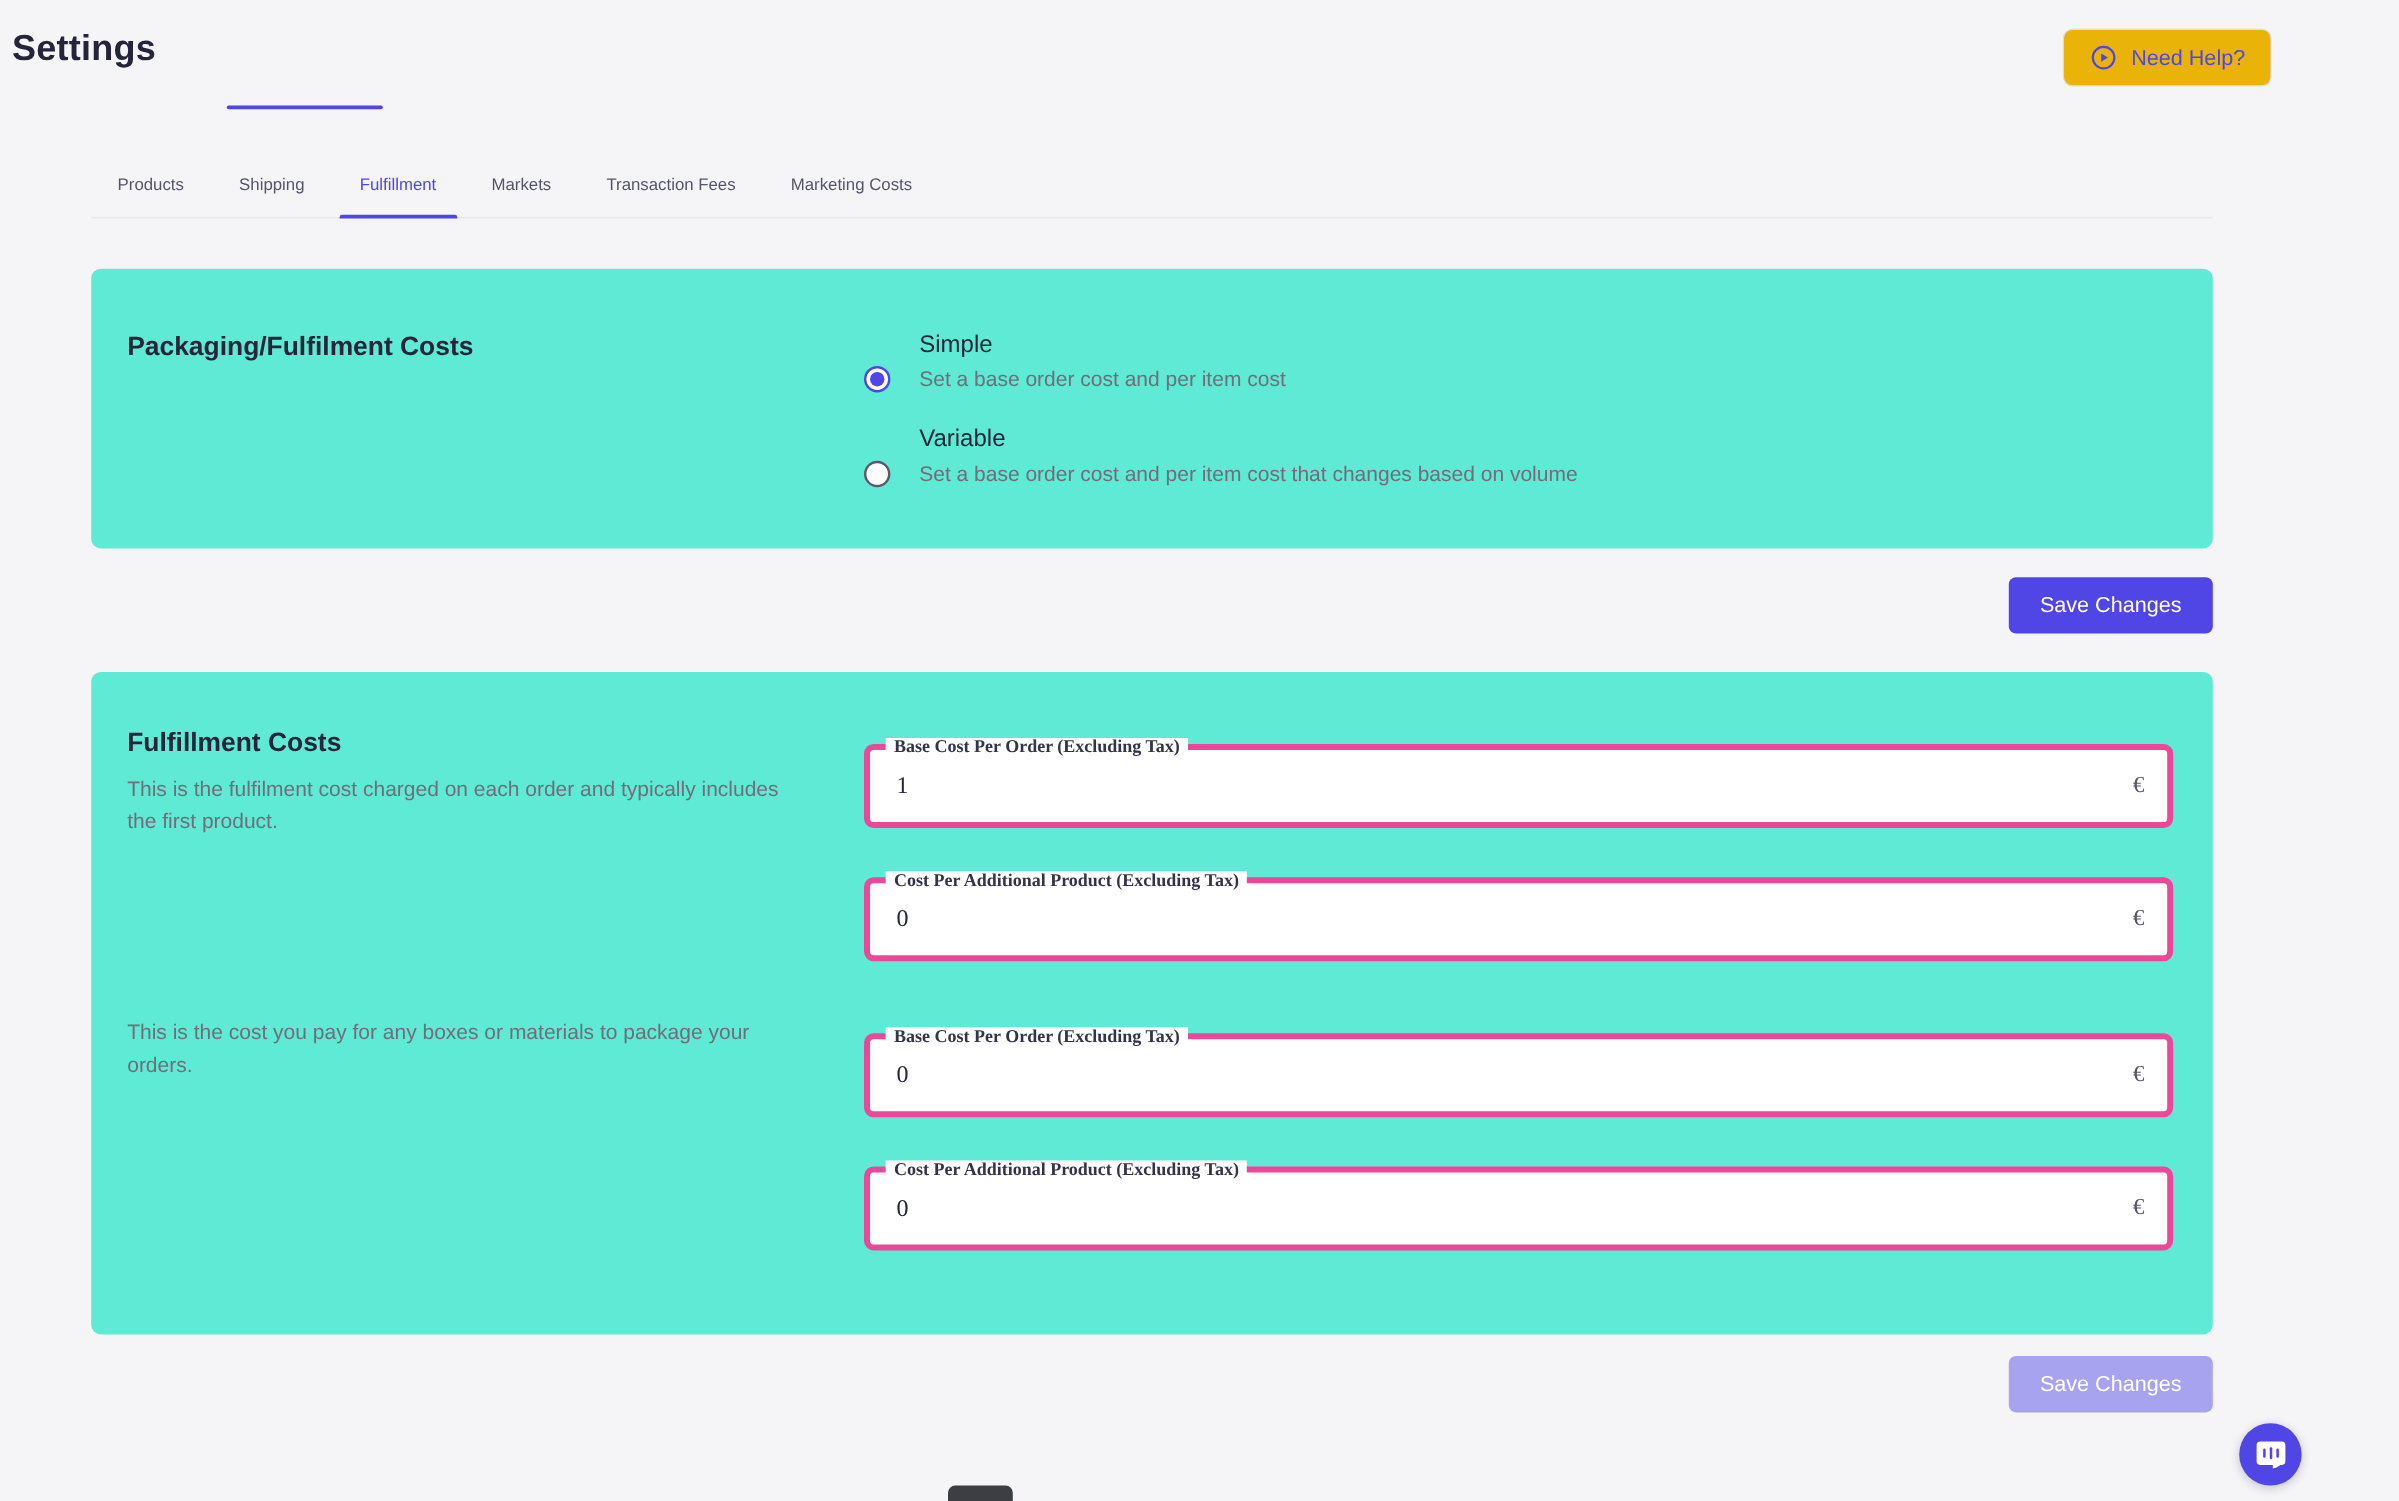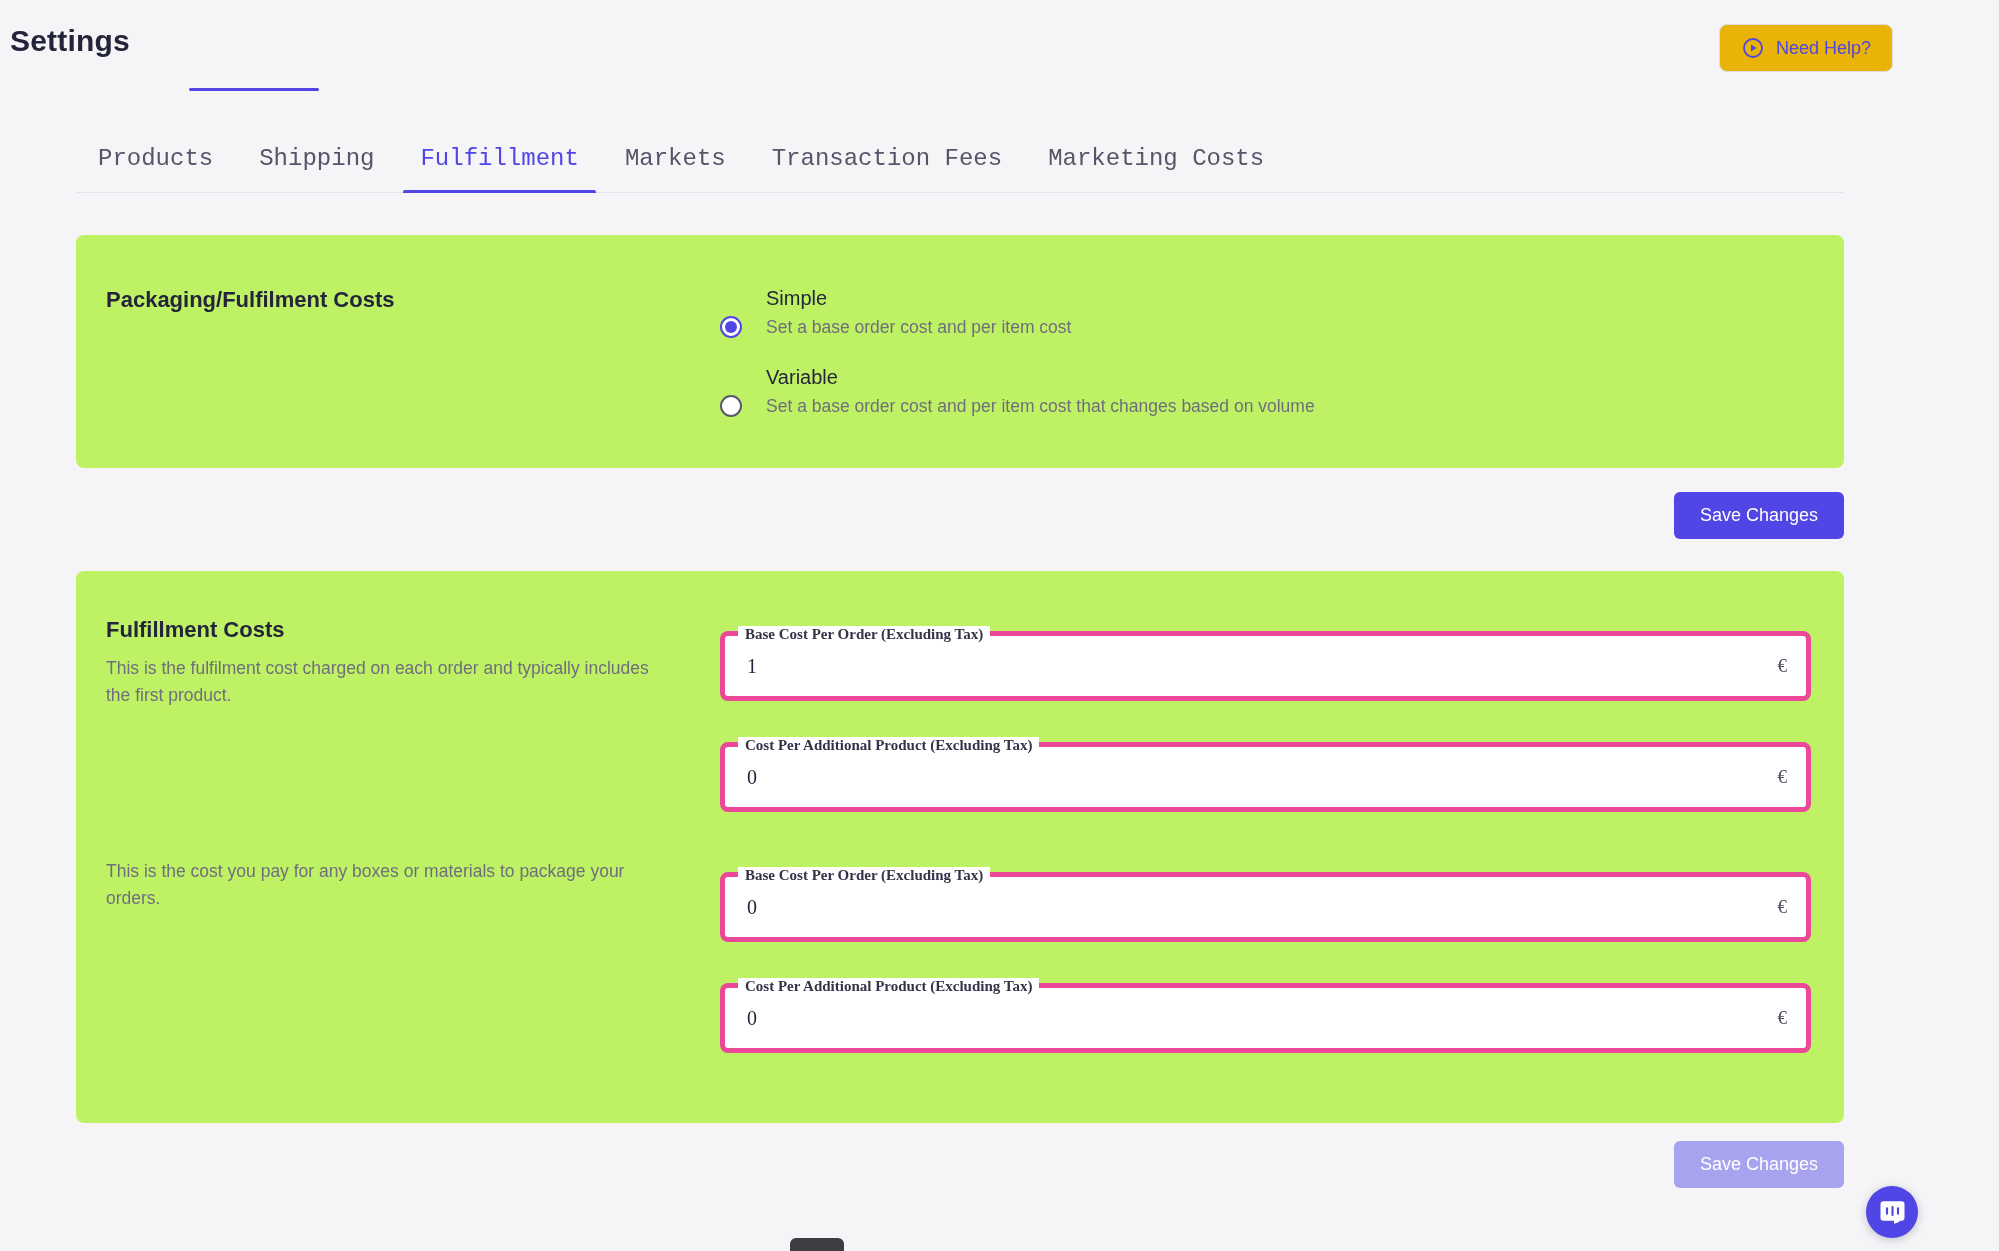--- a/index.html
+++ b/index.html
@@ -37,32 +37,32 @@
   
   .tabs-row {
     margin: 58px 83px 0 76px;
     border-bottom: 1px solid #e4e4ea;
     display: flex; gap: 46px;
     padding-left: 22px;
   }
   .tab {
     position: relative;
     padding: 15px 0 20px;
-    font-size: 24px; color: #55556a; cursor: pointer; white-space: nowrap; font-family: Liberation Mono, monospace;
+    font-size: 14px; color: #55556a; cursor: pointer; white-space: nowrap;
   }
   .tab.active { color: #4f46e5; }
   .tab.active::after {
     content: ""; position: absolute; left: -17px; right: -17px; bottom: -1px;
     height: 3px; background: #4f46e5; border-radius: 2px 2px 0 0;
   }
 
   
   .card {
     margin: 0 83px 0 76px;
-    background: #bef264; border-radius: 8px;
+    background: #5eead4; border-radius: 8px;
   }
   .card-packaging {
     margin-top: 42px;
     display: flex;
     padding: 52px 40px 50px 30px;
     min-height: 233px;
   }
   .card-title {
     font-size: 22px; font-weight: 700; color: #24243a;
     width: 614px; flex-shrink: 0;

